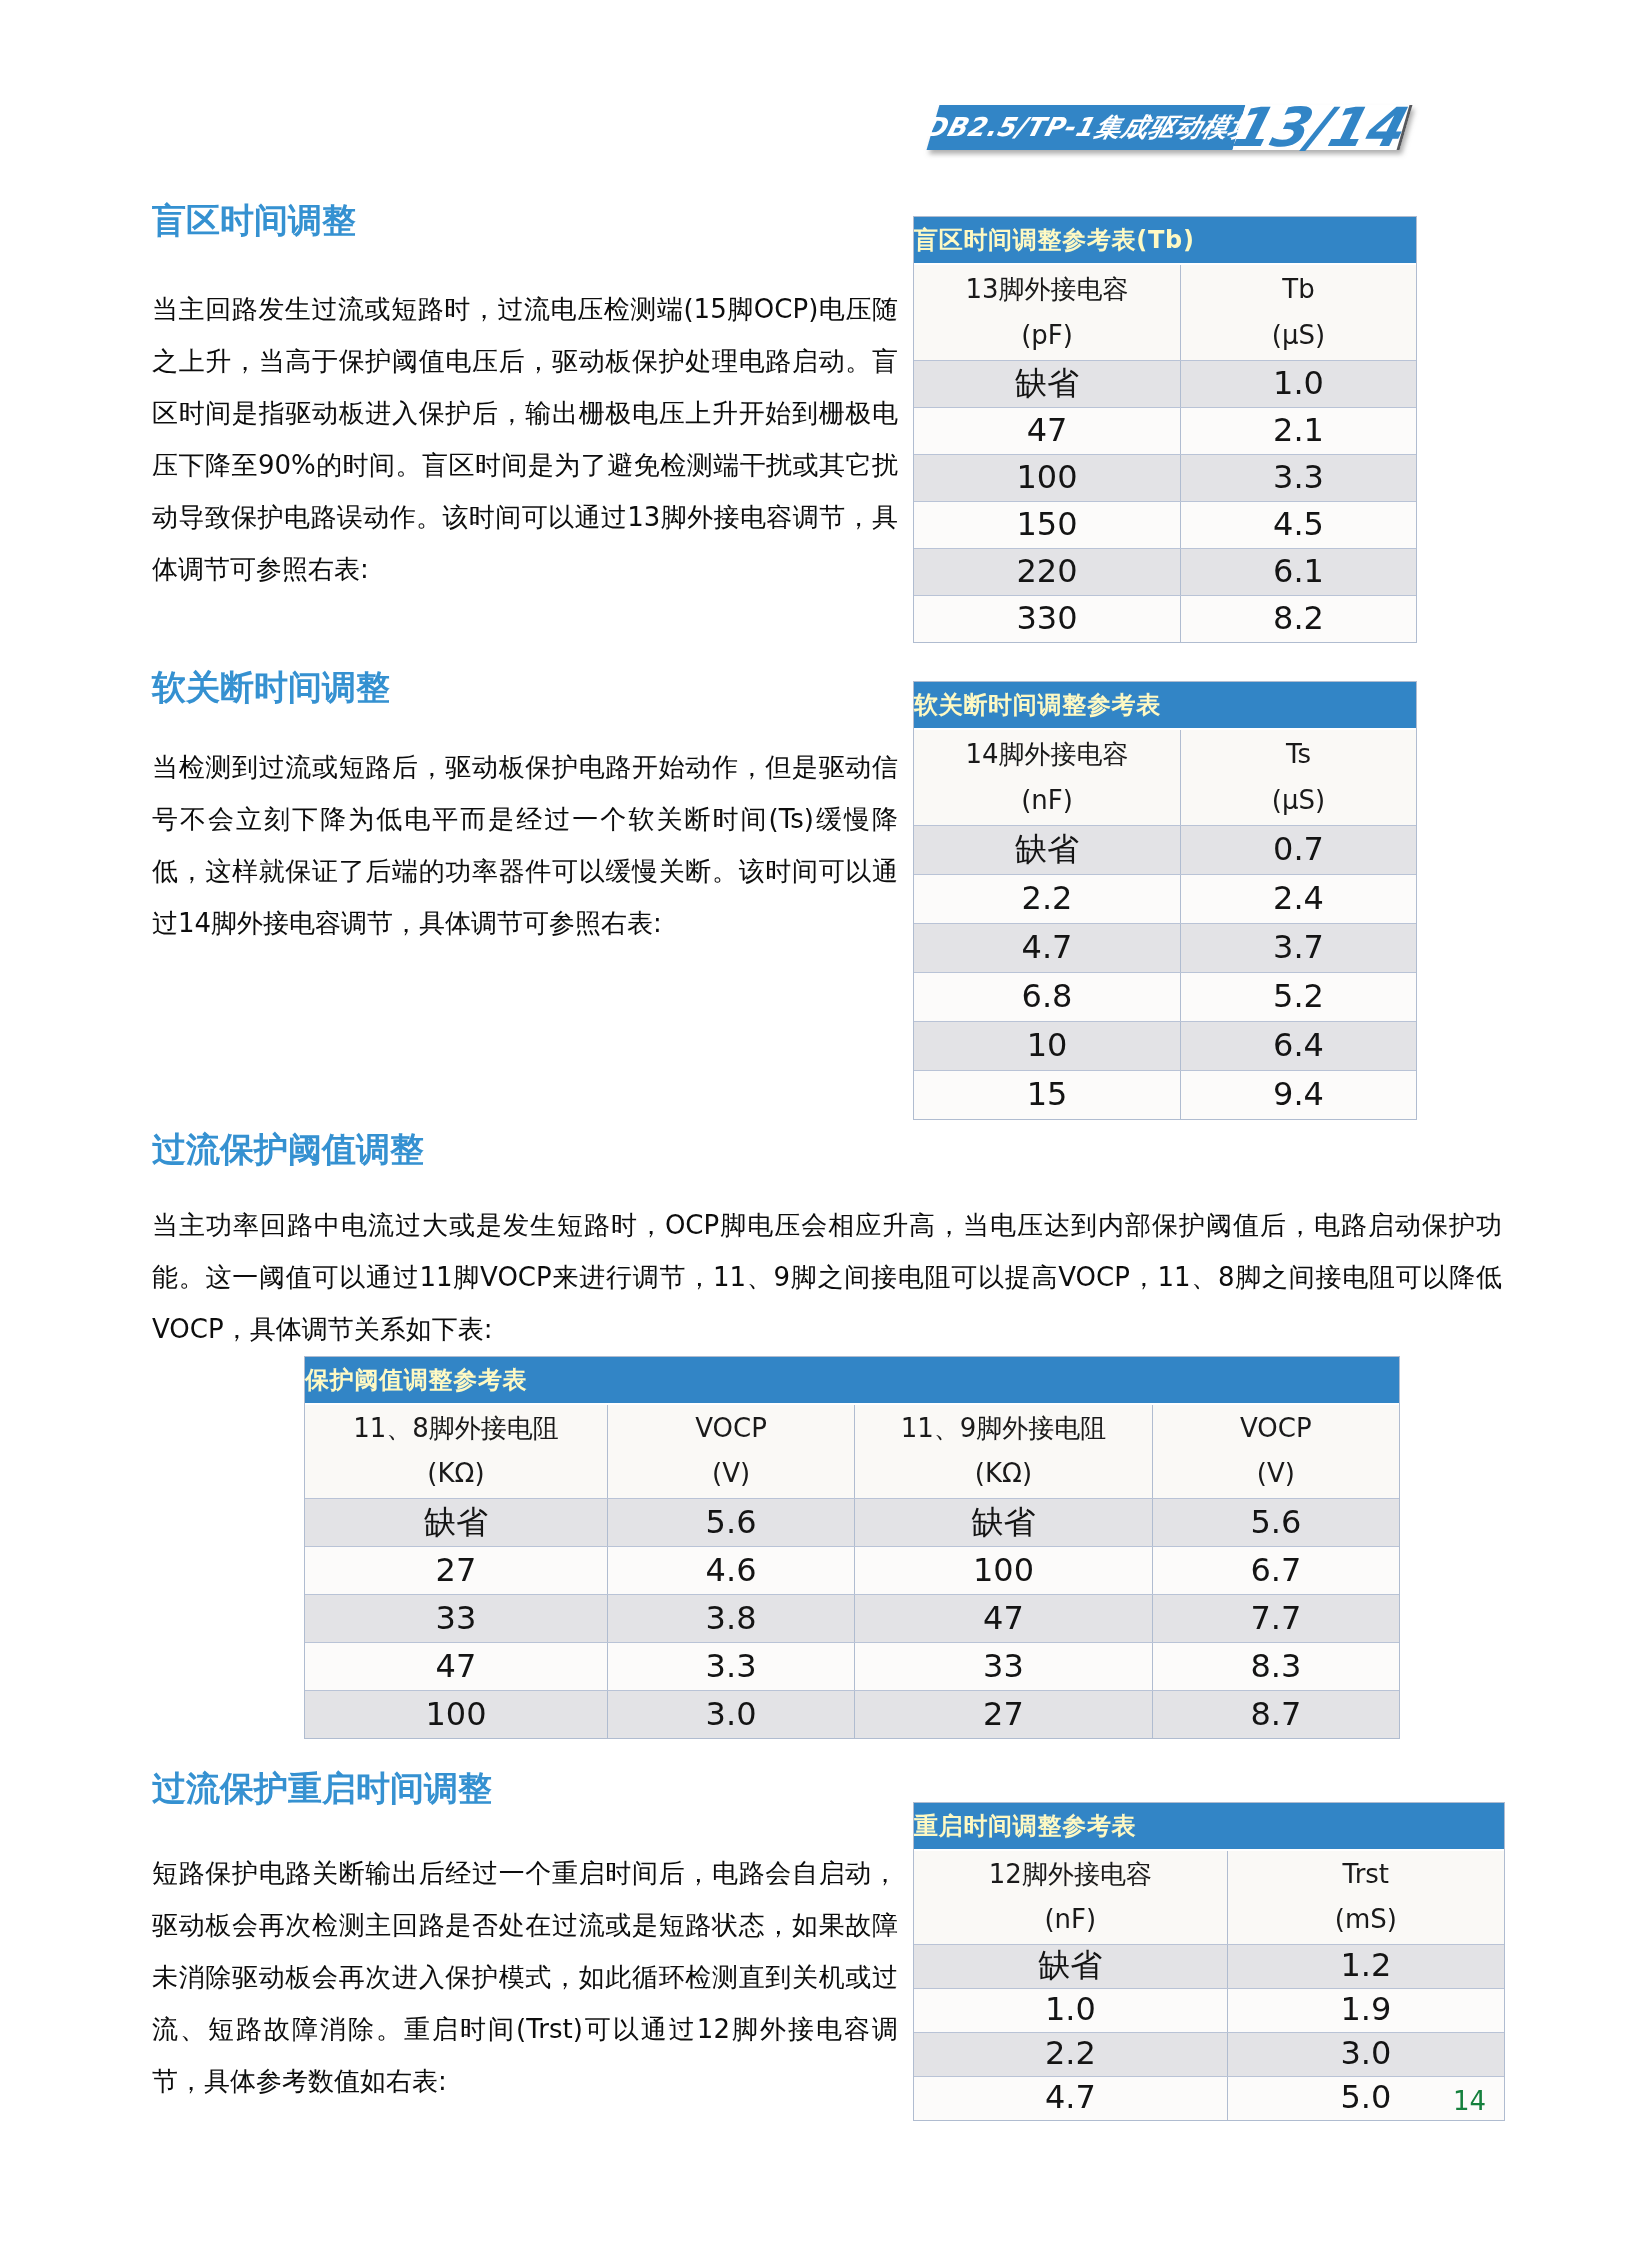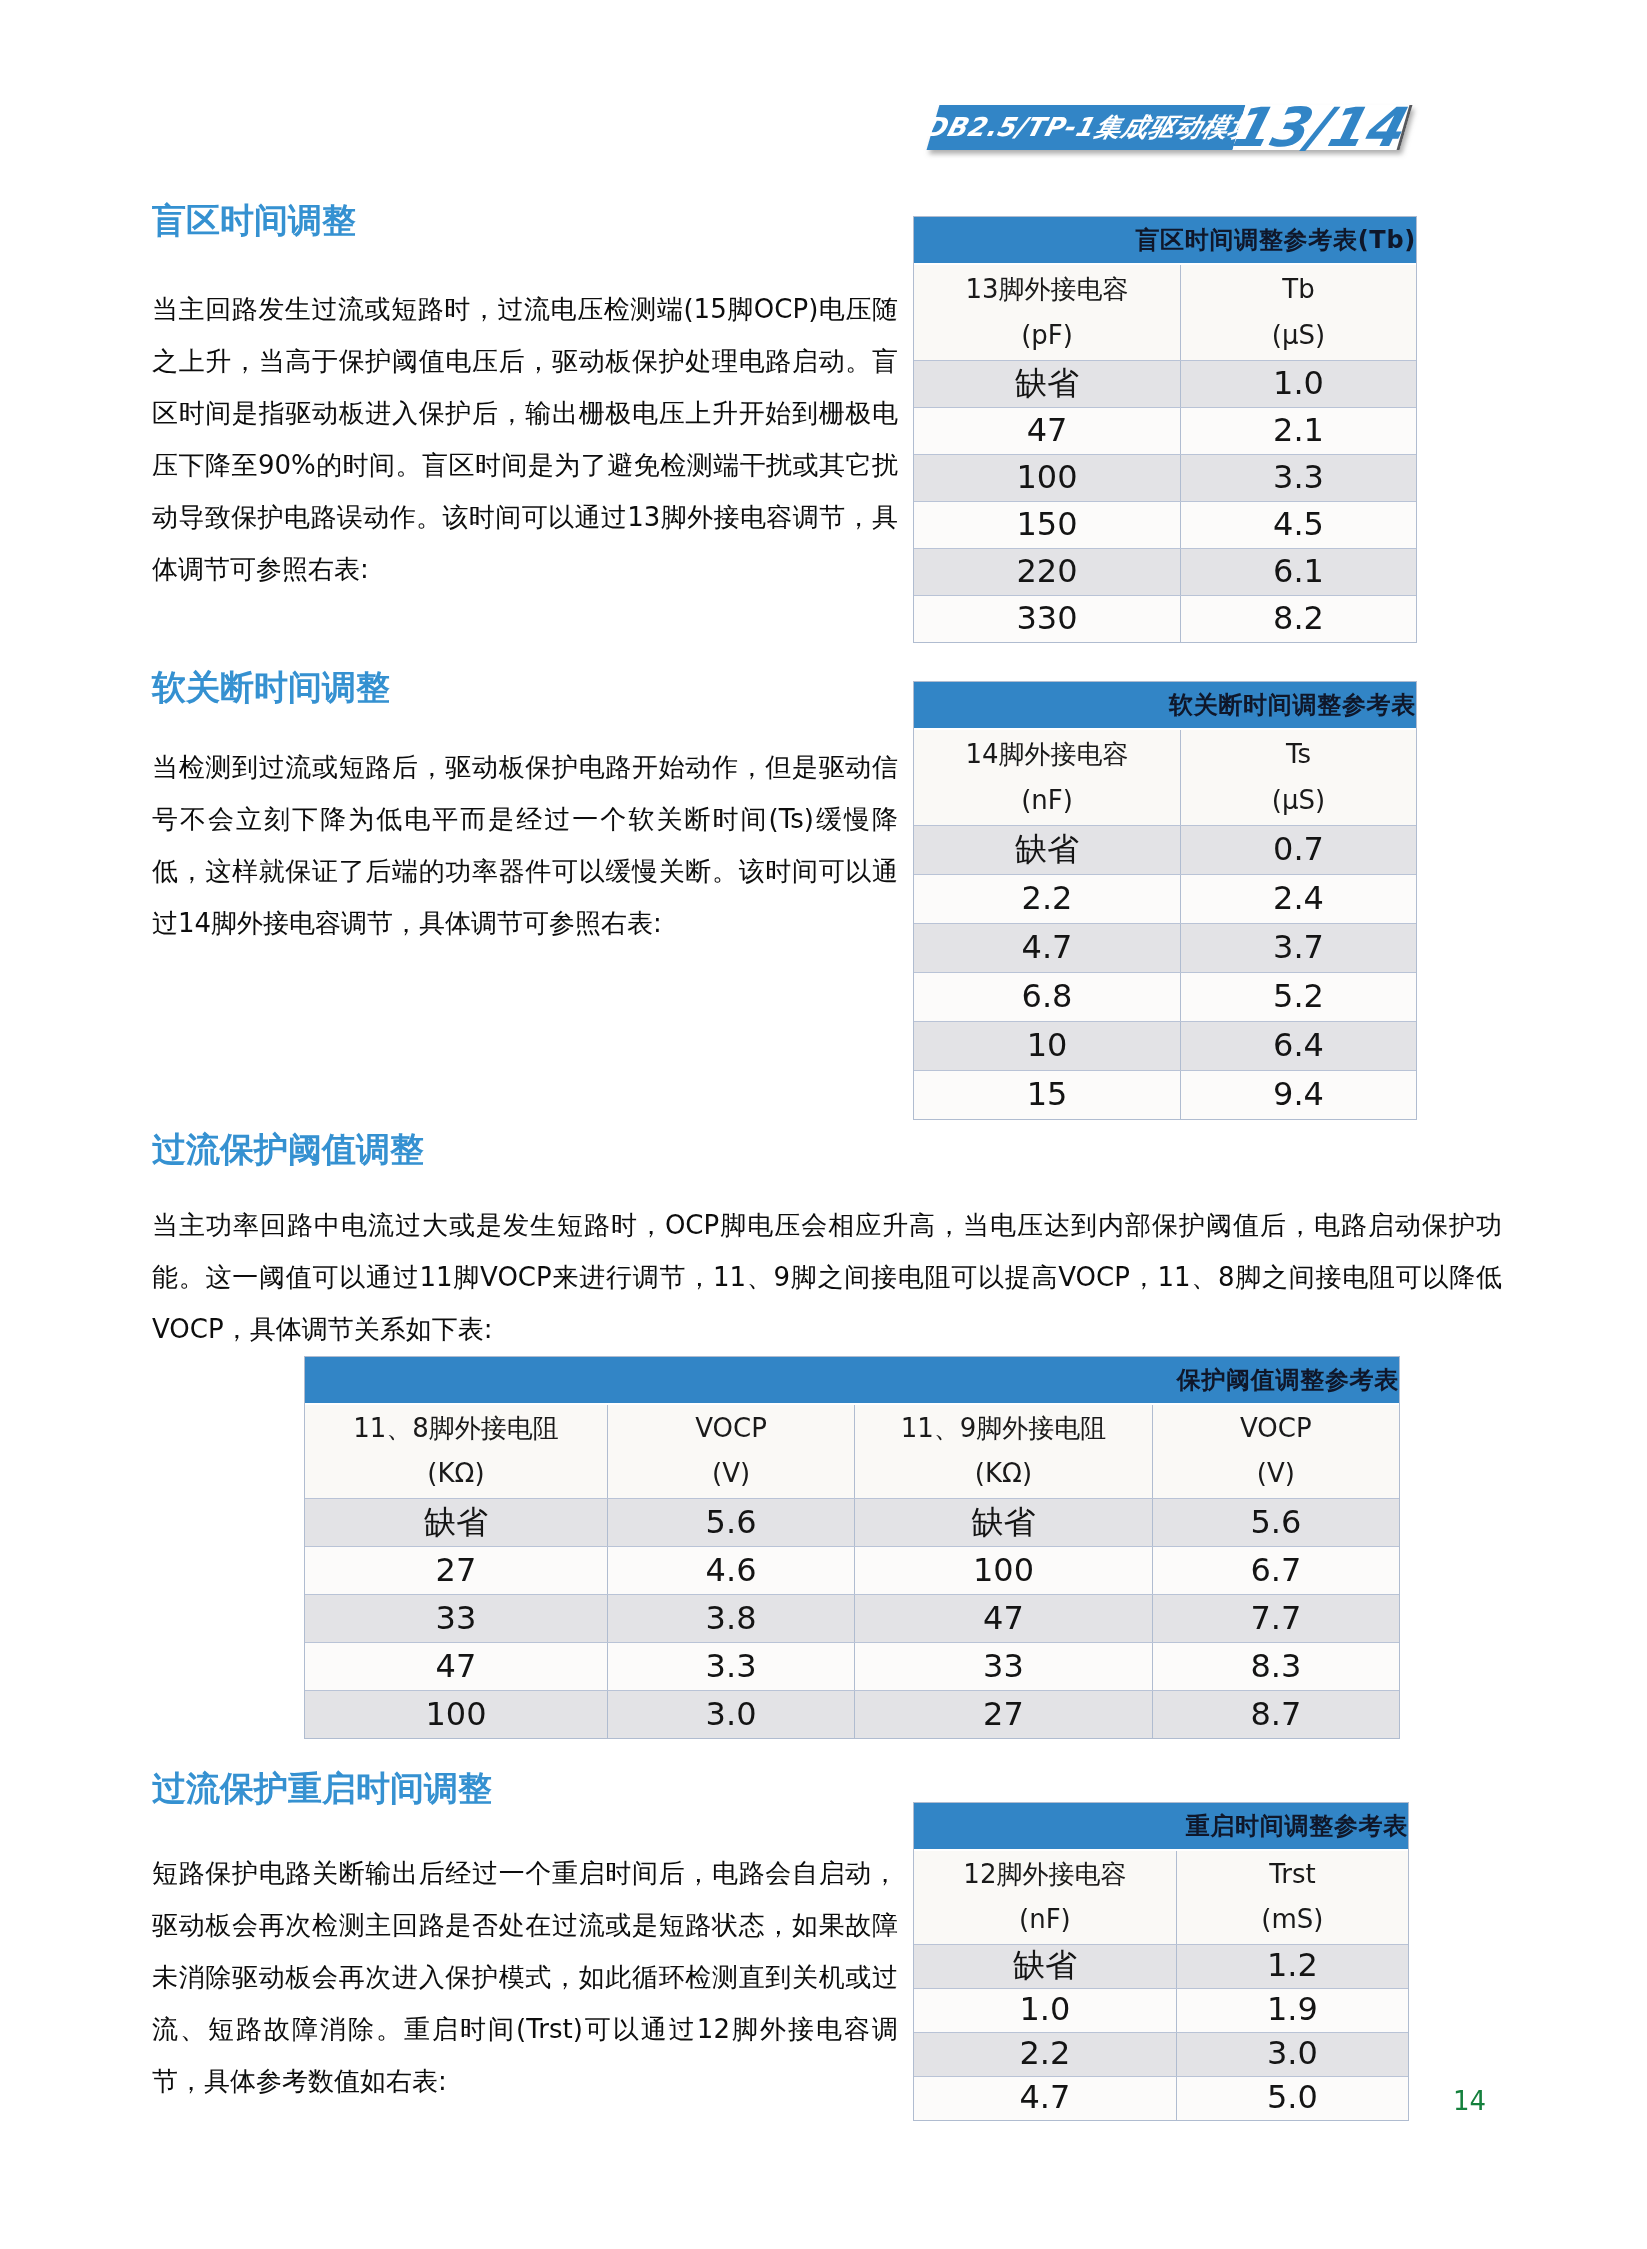--- a/index.html
+++ b/index.html
@@ -47,25 +47,25 @@
   .p4 { left:152px; top:1847px; width:746px; }
 
   
   .tbl {
     position:absolute; background:#fcfbfa;
     border:1.3px solid #b0bcd0; box-sizing:border-box;
   }
   .t1 { left:913px; top:216px;  width:504px;  }
   .t2 { left:913px; top:681px; width:504px;  }
   .t3 { left:304px;  top:1356px; width:1096px; }
-  .t4 { left:913px; top:1802px; width:496px;  }
+  .t4 { left:913px; top:1802px; width:592px;  }
 
   .tbl-title {
-    height:46px; line-height:46px; background:#3285c6; color:#0f172a;
-    text-align:right; font-size:24px; font-weight:bold; letter-spacing:0.7px;
+    height:46px; line-height:46px; background:#3285c6; color:#fef9c3;
+    text-align:left; font-size:24px; font-weight:bold; letter-spacing:0.7px;
   }
   .tbl-heads { display:grid; background:#faf9f6; border-top:2px solid #ffffff; }
   .cols2 { grid-template-columns:53% 47%; }
   .cols4 { grid-template-columns:27.6% 22.6% 27.2% 22.6%; }
   .th { text-align:center; font-size:26px; color:#1a1a1a; padding:1.3px 0; }
   .t1 .th-line, .t2 .th-line { line-height:46px;text-align:center; }
   .t3 .th-line, .t4 .th-line { line-height:45px; }
   .th + .th { border-left:1.3px solid #b0bcd0; }
 
   .tbl-row { display:grid; border-top:1.3px solid #b9c3d6; }

